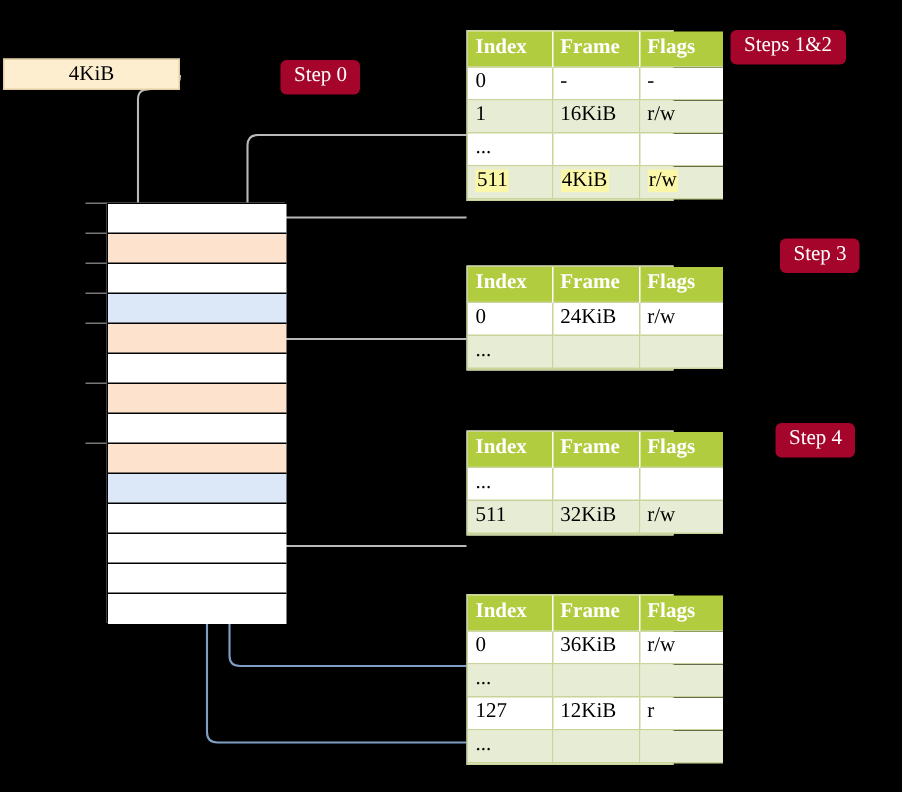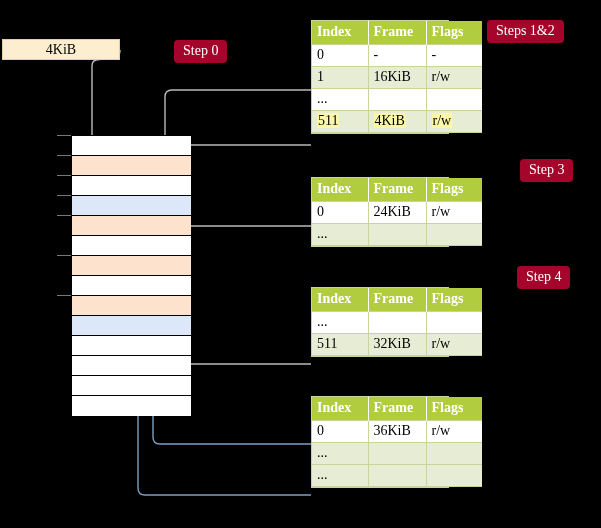--- a/index.html
+++ b/index.html
@@ -154,24 +154,24 @@
       <div class="mem-tick" style="top: 135px;"></div>
       <div class="mem-tick" style="top: 155px;"></div>
       <div class="mem-tick" style="top: 175px;"></div>
       <div class="mem-tick" style="top: 195px;"></div>
       <div class="mem-tick" style="top: 215px;"></div>
       <div class="mem-tick" style="top: 255px;"></div>
       <div class="mem-tick" style="top: 295px;"></div>
     </div>
 
   <div id="badges">
-      <div class="step-badge" style="left: 174px; top: 40px;">Step 0</div>
+      <div class="step-badge" style="left: 187px; top: 40px;">Step 0</div>
       <div class="step-badge" style="left: 487px; top: 20px;">Steps 1&amp;2</div>
       <div class="step-badge" style="left: 520px; top: 159px; font-family: Liberation Serif, serif;">Step 3</div>
-      <div class="step-badge" style="left: 517px; top: 266px;">Step 4</div>
+      <div class="step-badge" style="left: 517px; top: 282px;">Step 4</div>
     </div>
 
   <div id="tables">
       <div class="pt" style="left: 311px; top: 20px;">
         <table>
           <thead>
             <tr>
               <th class="col-i">Index</th>
               <th class="col-f">Frame</th>
               <th class="col-g">Flags</th>
@@ -260,20 +260,25 @@
             <tr class="r-white">
               <td class="col-i">0</td>
               <td class="col-f">36KiB</td>
               <td class="col-g">r/w</td>
             </tr>
             <tr class="r-green">
               <td class="col-i">...</td>
               <td class="col-f"></td>
               <td class="col-g"></td>
             </tr>
+            <tr class="r-white">
+              <td class="col-i">127</td>
+              <td class="col-f">12KiB</td>
+              <td class="col-g">r</td>
+            </tr>
             <tr class="r-green">
               <td class="col-i">...</td>
               <td class="col-f"></td>
               <td class="col-g"></td>
             </tr>
           </tbody>
         </table>
       </div>
     </div>
 

